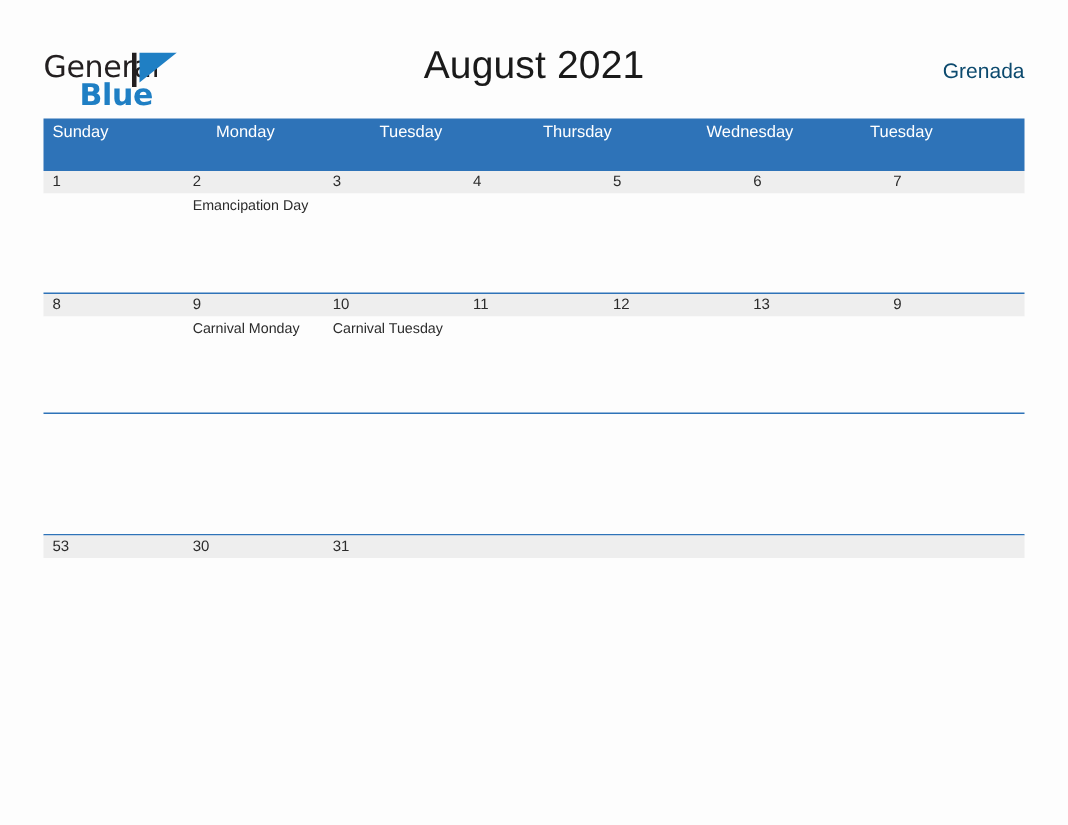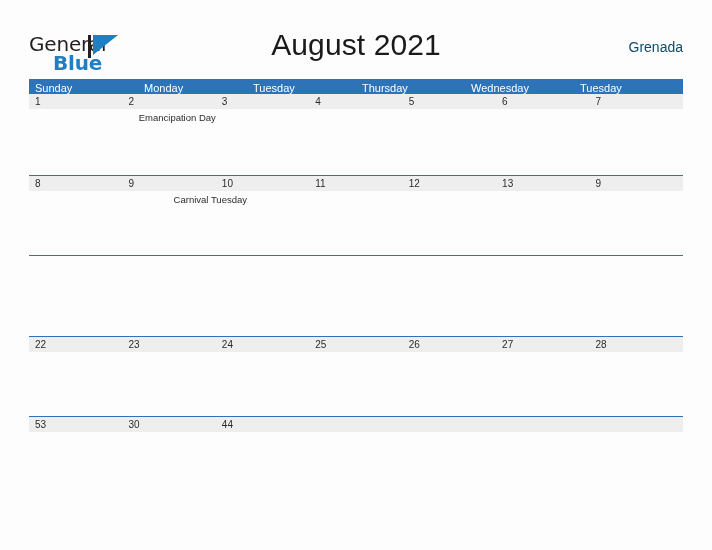--- a/index.html
+++ b/index.html
@@ -65,21 +65,21 @@
     width: 32px;
     height: 23px;
   }
 
   .month-title {
     position: absolute;
     left: 0;
     right: 0;
     top: 0;
     text-align: center;
-    font-size: 30px;
+    font-size: 26px;
     font-weight: 400;
     color: #1a1a1a;
     font-family: "Liberation Sans", sans-serif;
     letter-spacing: 0.1px;
   }
 
   .country {
     position: absolute;
     right: 0;
     top: 11px;
@@ -93,21 +93,21 @@
   .calendar {
     position: absolute;
     left: 29px;
     top: 79px;
     width: 654px;
   }
 
   .weekday-row {
     display: flex;
     background: #2e73b8;
-    height: 15px;
+    height: 35px;
   }
   .weekday-cell {
     flex: 1 1 0;
     color: #ffffff;
     font-size: 11px;
     line-height: 19px;
     padding-left: 6px;
     box-sizing: border-box;
     font-family: "Liberation Sans", sans-serif;
   }
@@ -140,21 +140,20 @@
   .event-strip {
     display: flex;
     background: #fdfdfd;
     height: 64px;
   }
   .event-cell {
     flex: 1 1 0;
     padding-left: 6px;
     padding-top: 3px;
     box-sizing: border-box;
-    text-align: right;
   }
   .event-label {
     font-size: 9.5px;
     line-height: 12px;
     color: #2b2b2b;
     display: block;
     font-family: "Liberation Sans", sans-serif;
   }
 </style>
 </head>
@@ -218,64 +217,47 @@
             <div class="day-num">9</div>
             <div class="day-num">10</div>
             <div class="day-num">11</div>
             <div class="day-num">12</div>
             <div class="day-num">13</div>
             <div class="day-num">9</div>
           </div>
           <div class="event-strip">
             <div class="event-cell"></div>
             <div class="event-cell">
+              <span class="event-label">Carnival Monday</span>
+            </div>
+            <div class="event-cell">
               <span class="event-label">Carnival Tuesday</span>
             </div>
             <div class="event-cell"></div>
             <div class="event-cell"></div>
             <div class="event-cell"></div>
             <div class="event-cell"></div>
           </div>
         </div>
         <div class="week-row">
-          <div class="event-strip">
-            <div class="event-cell"></div>
-            <div class="event-cell"></div>
-            <div class="event-cell"></div>
-            <div class="event-cell"></div>
-            <div class="event-cell"></div>
-            <div class="event-cell"></div>
-            <div class="event-cell"></div>
-          </div>
-        </div>
-        <div class="week-row">
-          <div class="day-strip">
-            <div class="day-num">22</div>
-            <div class="day-num">23</div>
-            <div class="day-num">24</div>
-            <div class="day-num">25</div>
-            <div class="day-num">26</div>
-            <div class="day-num">27</div>
-            <div class="day-num">28</div>
-          </div>
           <div class="event-strip">
             <div class="event-cell"></div>
             <div class="event-cell"></div>
             <div class="event-cell"></div>
             <div class="event-cell"></div>
             <div class="event-cell"></div>
             <div class="event-cell"></div>
             <div class="event-cell"></div>
           </div>
         </div>
         <div class="week-row">
           <div class="day-strip">
             <div class="day-num">53</div>
             <div class="day-num">30</div>
-            <div class="day-num">44</div>
+            <div class="day-num">31</div>
             <div class="day-num"></div>
             <div class="day-num"></div>
             <div class="day-num"></div>
             <div class="day-num"></div>
           </div>
           <div class="event-strip">
             <div class="event-cell"></div>
             <div class="event-cell"></div>
             <div class="event-cell"></div>
             <div class="event-cell"></div>

